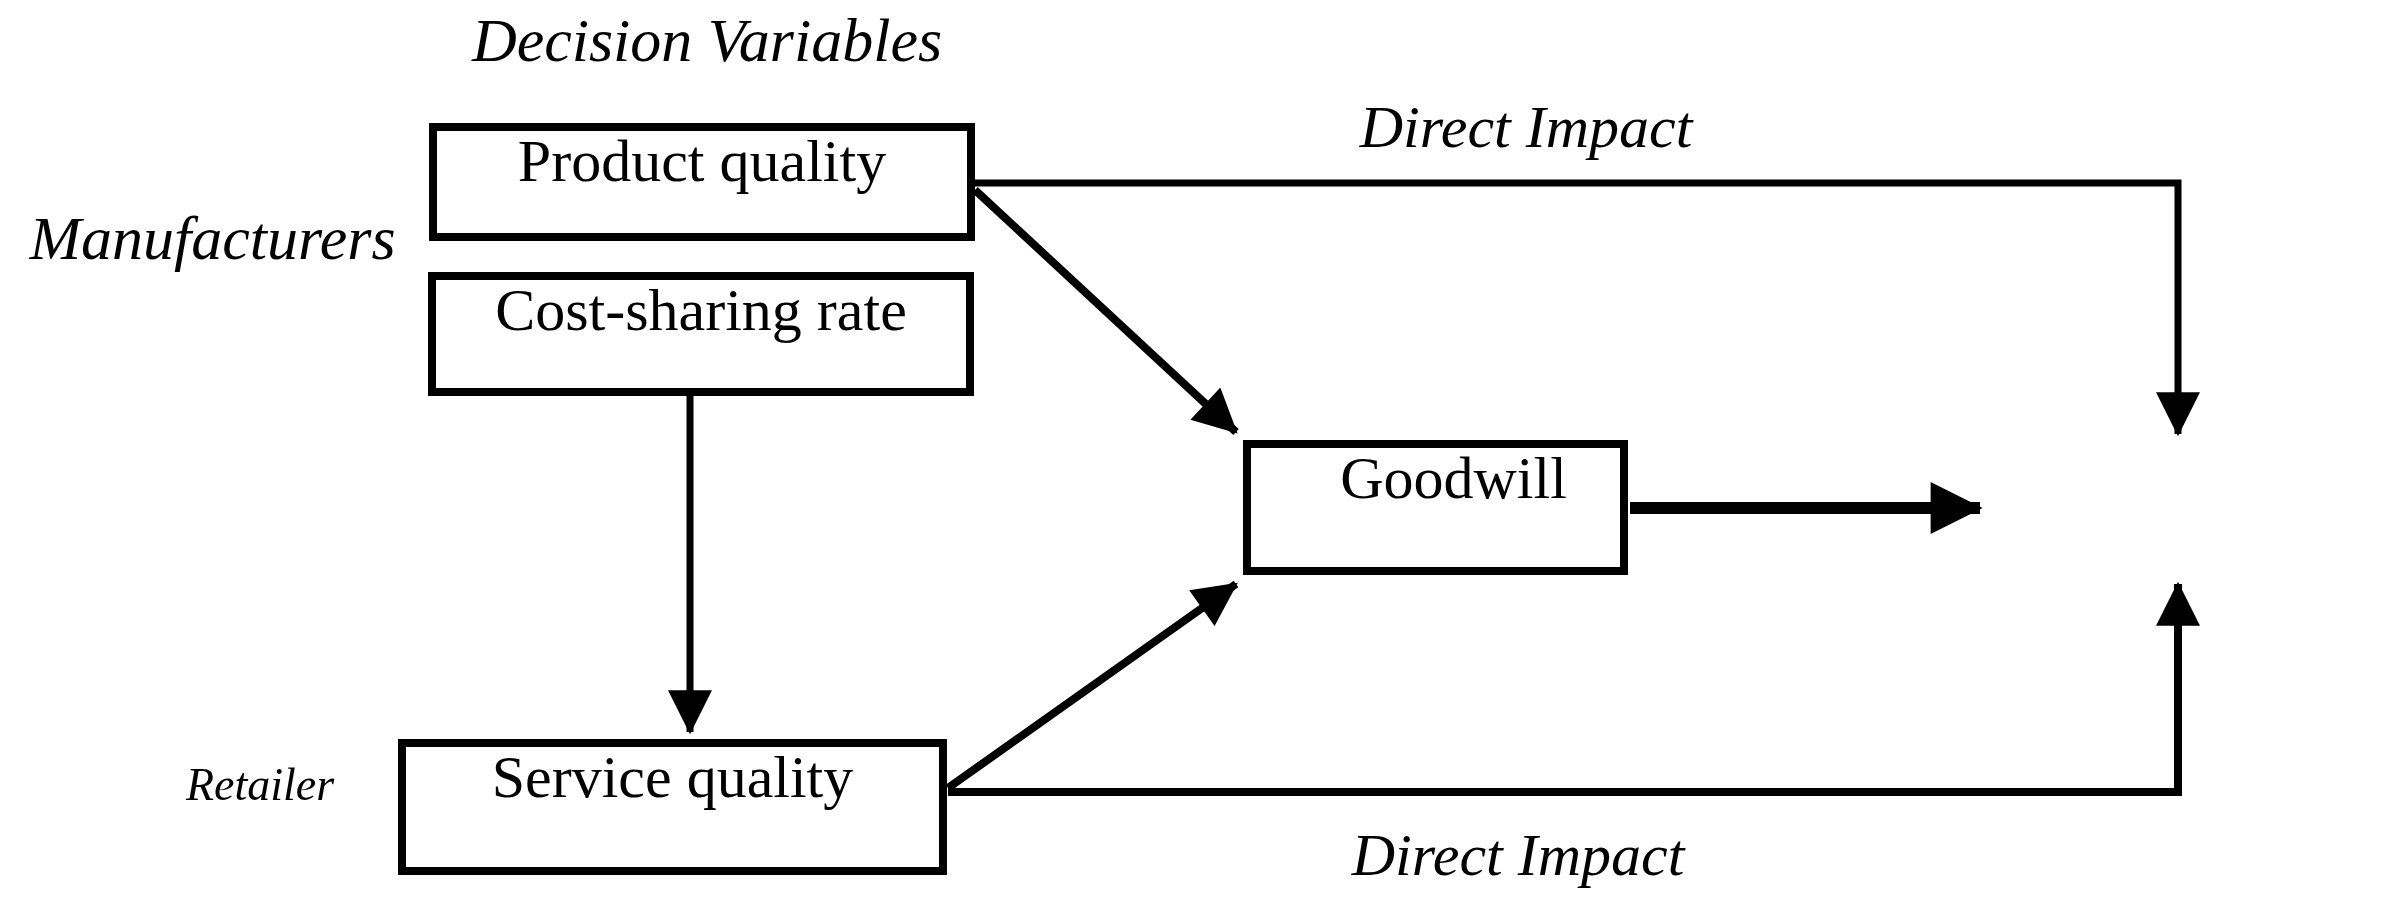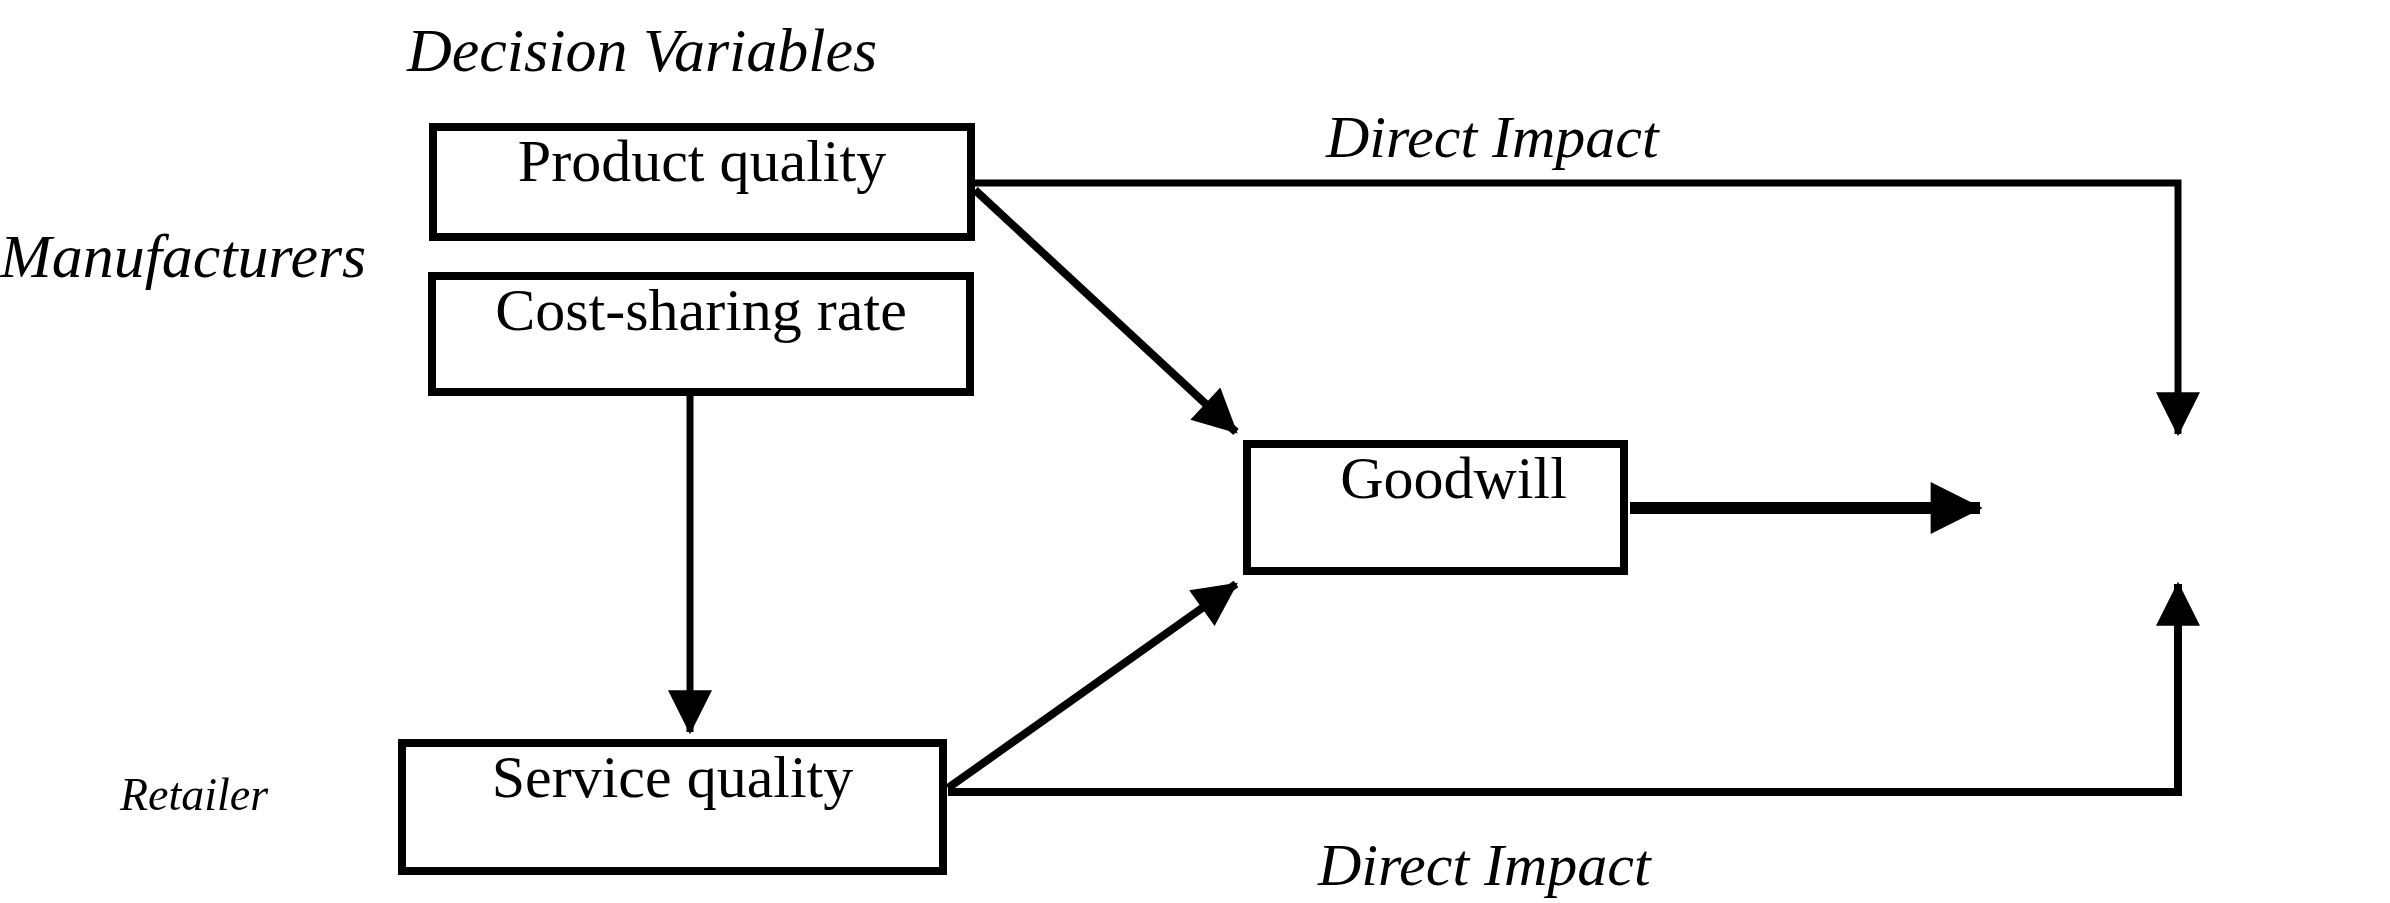--- a/index.html
+++ b/index.html
@@ -16,36 +16,36 @@
     position:absolute;
     border:8px solid #000000;
     background:#ffffff;
     box-sizing:border-box;
     display:flex;align-items:flex-start;justify-content:center;
     font-size:60px;line-height:1;white-space:nowrap;
     z-index:2;
   }
   .lbl{
     position:absolute;
+    text-align:center;
     font-size:60px;line-height:1.1;white-space:nowrap;
     z-index:3;
-    margin-top:10px;
   }
   .italic{font-style:italic;}
 
   
   .n-product  {left:429px; top:123px; width:546px; height:118px;}
   .n-cost     {left:428px; top:272px; width:546px; height:124px;}
   .n-service  {left:398px; top:739px; width:549px; height:136px;}
   .n-goodwill {left:1243px;top:440px; width:385px; height:135px;padding-left:36px;}
   .n-demand   {left:1988px;top:440px; width:382px; height:137px;}
 
   
   .l-title        {left:407px; top:6px;   width:600px; font-size:62px;}
-  .l-manufacturers{left:0px;   top:212px; width:425px; font-size:62px;font-family:Liberation Serif, serif;}
+  .l-manufacturers{left:0px;   top:204px; width:425px; font-size:62px;font-family:Liberation Serif, serif;}
   .l-retailer     {left:120px; top:760px; width:280px; font-size:46px;}
   .l-di-top       {left:1326px;top:94px;  width:400px;}
   .l-delayed      {left:715px; top:496px; width:440px;}
   .l-di-bottom    {left:1318px;top:822px; width:400px;}
 </style>
 </head>
 <body>
 
 <div class="stage">
 

